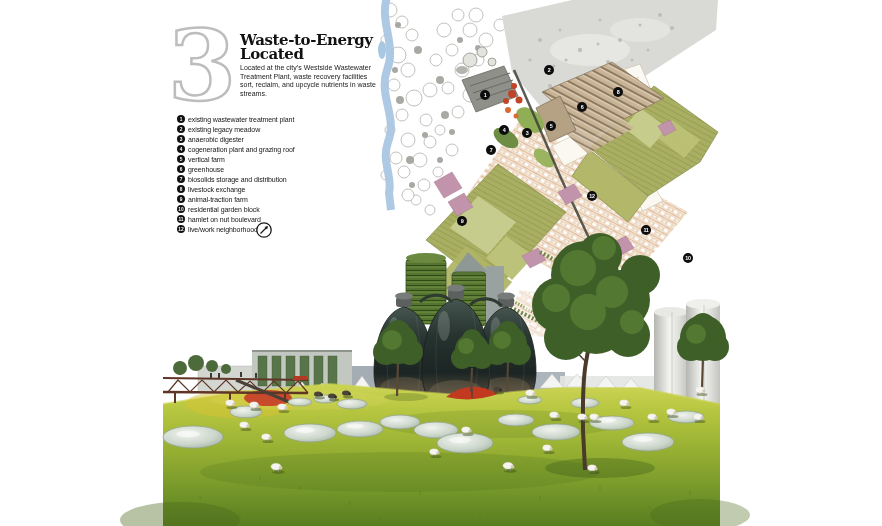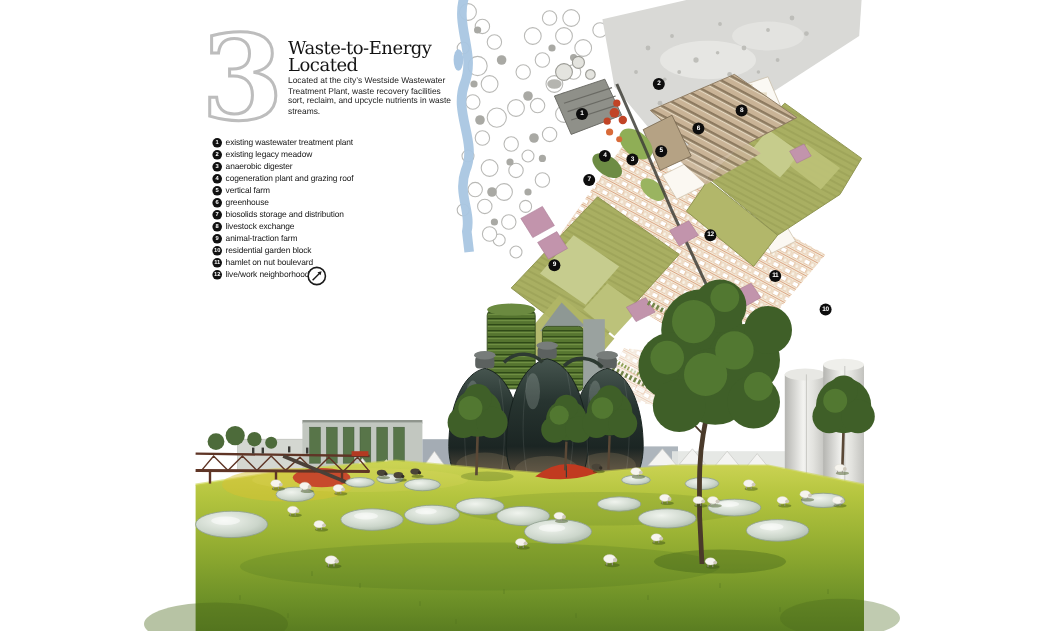--- a/index.html
+++ b/index.html
@@ -5,21 +5,21 @@
   html,body{margin:0;padding:0;background:#ffffff;}
   #canvas{position:relative;width:882px;height:526px;background:#ffffff;overflow:hidden;
           font-family:"Liberation Sans",sans-serif;}
   #art{position:absolute;left:0;top:0;}
   
   #numeral{position:absolute;left:168px;top:18px;font-family:"DejaVu Serif",serif;font-weight:bold;
            font-size:98px;line-height:96px;color:#ffffff;-webkit-text-stroke:2.5px #bdbdbd;
            text-shadow:0 0 1px #c8c8c8;}
   
   #title-block{position:absolute;left:240px;top:33px;width:140px;}
-  #title-block h1{margin:0;font-family:"DejaVu Serif",serif;font-weight:normal;font-size:15px;
+  #title-block h1{margin:0;font-family:"DejaVu Serif",serif;font-weight:bold;font-size:15px;
                   line-height:14px;letter-spacing:-0.4px;color:#121212;}
   #description{margin:3px 0 0 0;font-size:7px;line-height:1.22;color:#222;width:136px;}
   
   #legend{position:absolute;left:177px;top:114px;list-style:none;margin:0;padding:0;}
   #legend li{display:flex;align-items:center;height:10px;gap:3px;}
   .l-num{flex:0 0 8px;width:8px;height:8px;border-radius:50%;background:#111;color:#fff;
          font-size:4.8px;font-weight:bold;display:inline-flex;align-items:center;justify-content:center;}
   .l-label{font-size:7px;letter-spacing:-0.1px;color:#161616;white-space:nowrap;}
   
   #north{position:absolute;left:255px;top:221px;width:18px;height:18px;}

